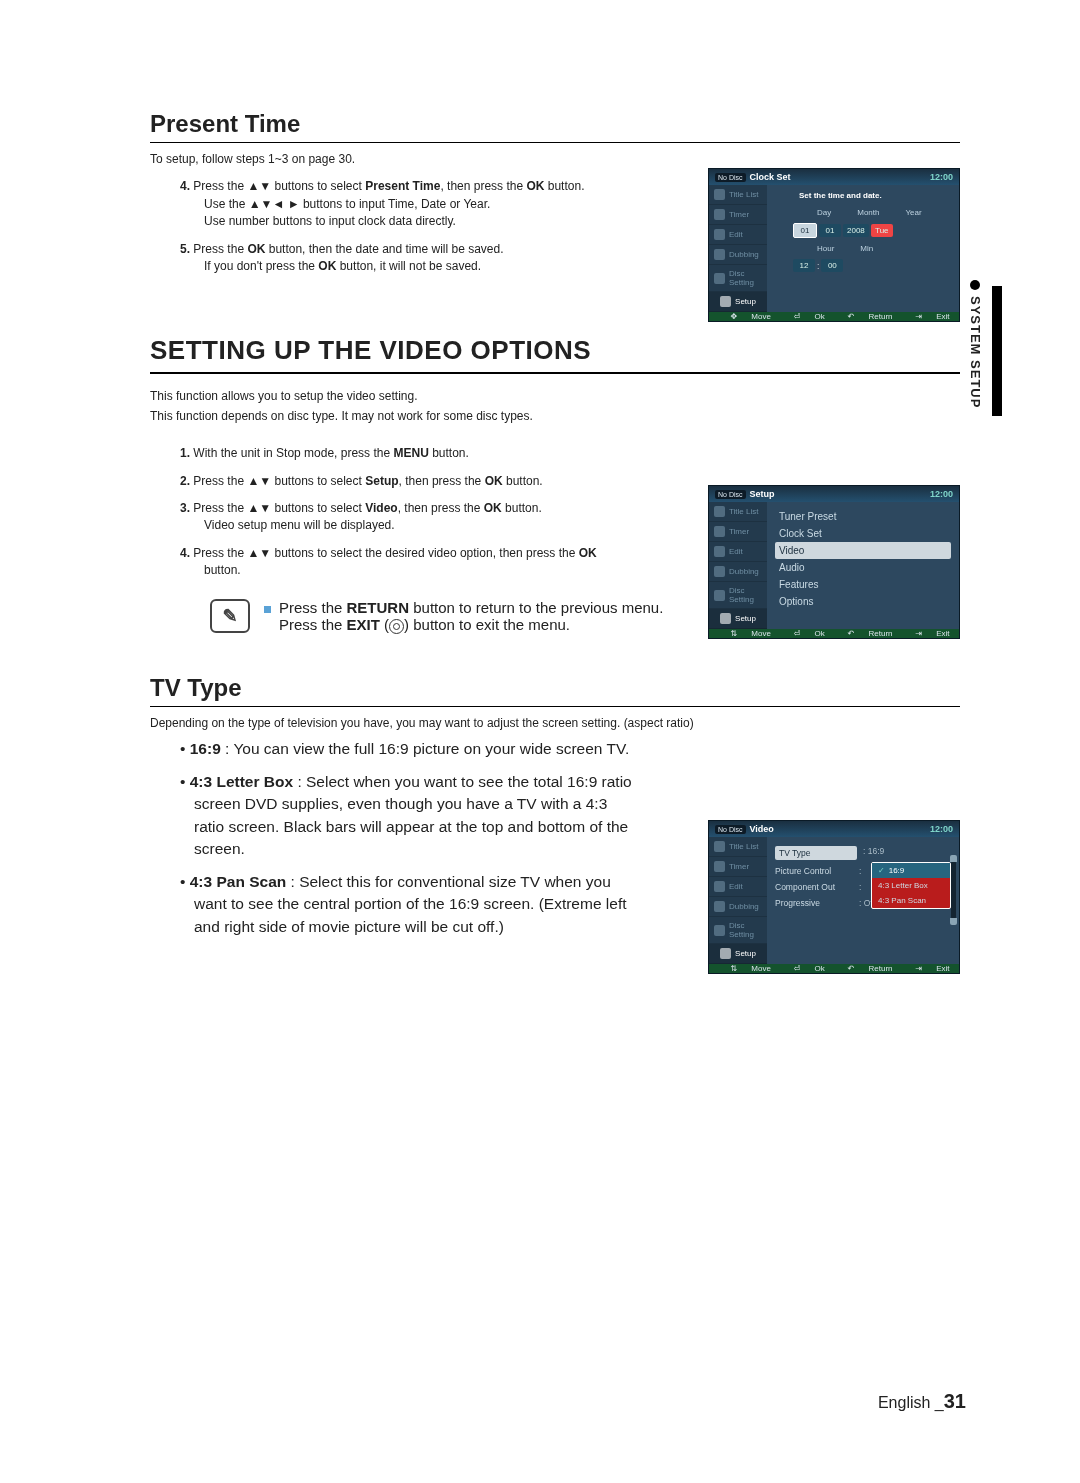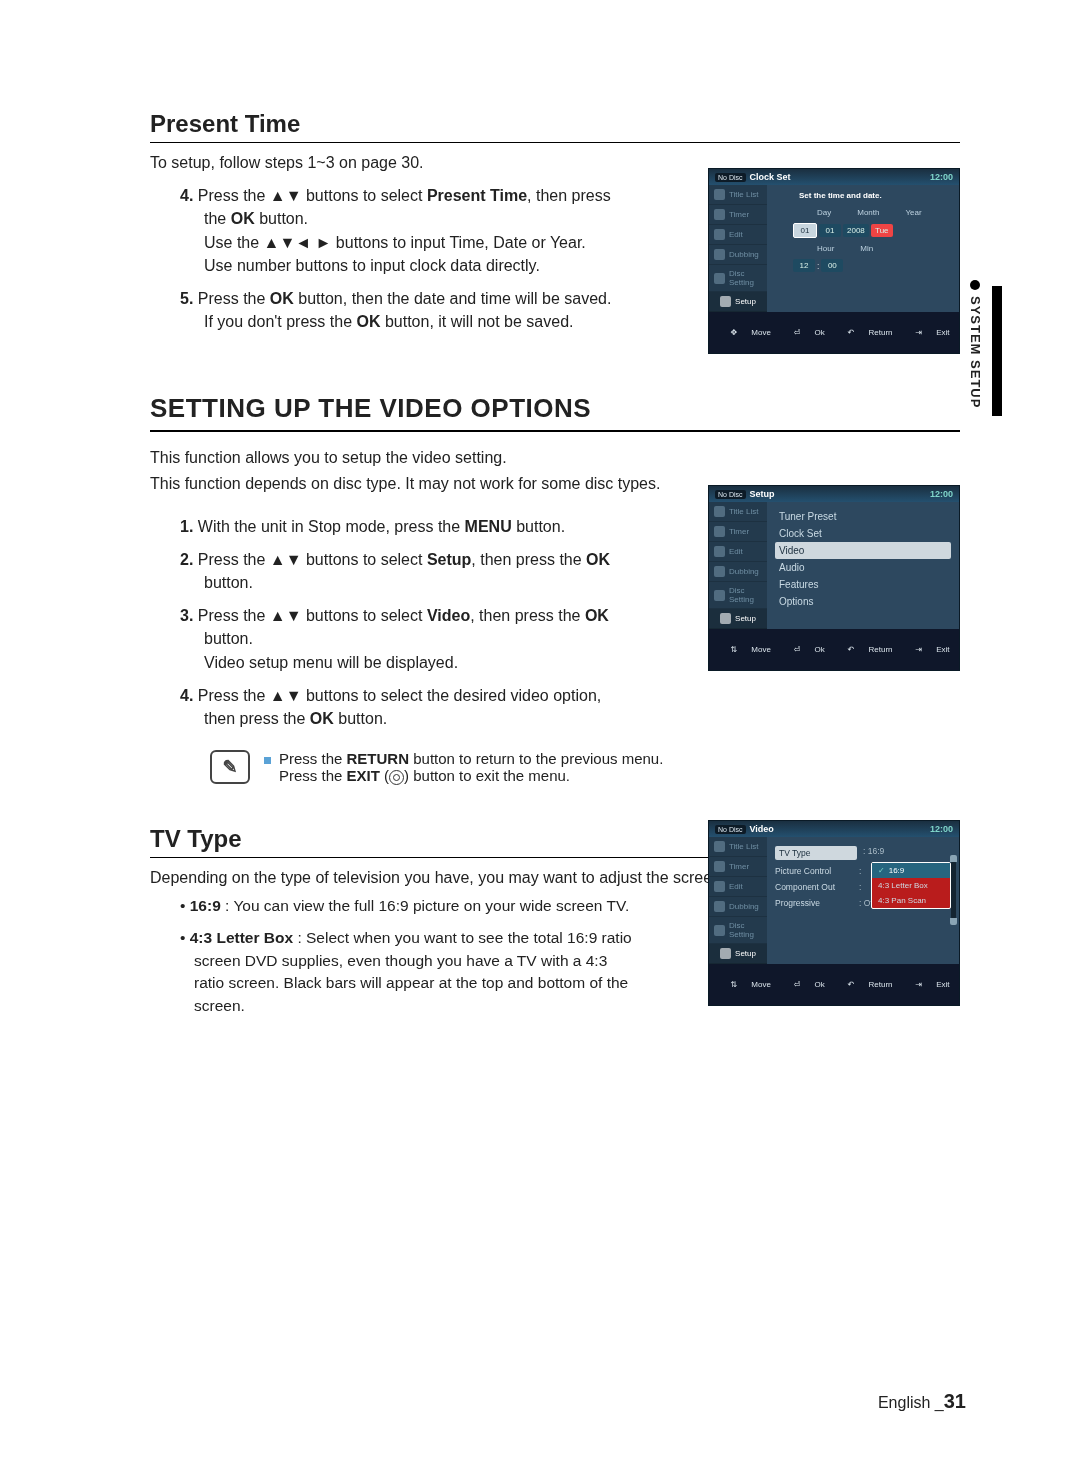--- a/index.html
+++ b/index.html
@@ -52,21 +52,21 @@
     padding-bottom: 4px;
   }
   h1.big-h {
     font-size: 26px;
     font-weight: bold;
     letter-spacing: 0.5px;
     margin: 60px 0 4px 0;
     border-bottom: 2px solid #000;
     padding-bottom: 6px;
   }
-  p, li { font-size: 16px; line-height: 1.45; }
+  p, li { font-size: 12px; line-height: 1.45; }
   .intro { margin: 8px 0 2px 0; }
   .sub { margin: 0 0 20px 0; }
   ol.steps { list-style: none; padding: 0; margin: 10px 0 0 30px; max-width: 440px; }
   ol.steps > li { margin: 0 0 10px 0; text-indent: -24px; padding-left: 24px; }
   .num { font-weight: bold; }
   .b { font-weight: bold; }
   .tri { font-family: inherit; }
   .note-row {
     display: flex; align-items: flex-start; gap: 14px;
     margin: 20px 0 0 60px;
@@ -123,22 +123,22 @@
   }
   .osd .nav .item {
     display: flex; align-items: center; gap: 4px;
     padding: 4px 5px; color: #6f8ea3; font-size: 8px;
     border-bottom: 1px solid rgba(0,0,0,0.15);
   }
   .osd .nav .item.btn { background: #1b2e3d; color: #fff; text-align: center; justify-content: center; }
   .osd .nav .ic { width: 11px; height: 11px; background: #6f8ea3; border-radius: 2px; flex: 0 0 auto; opacity: 0.6; }
   .osd .content { flex: 1; padding: 6px 8px; font-size: 8.5px; }
   .osd .footerbar {
-    background: #0f172a; display: flex; justify-content: space-around;
-    padding: 16px 4px; font-size: 8px; color: #d9e3ea;
+    background: #14532d; display: flex; justify-content: space-around;
+    padding: 0 4px; font-size: 8px; color: #d9e3ea;
   }
   .osd .footerbar span::before {
     content: ""; display: inline-block; width: 9px; height: 7px; margin-right: 3px;
     vertical-align: middle;
   }
   .osd .field {
     display: inline-block; background: #1e4a61; color: #d9f0e8; padding: 2px 4px;
     border-radius: 2px; font-size: 8px; min-width: 14px; text-align: center;
   }
   .osd .field.sel { background: #c8d6df; color: #1b2e3d; border: 1px solid #fff; }
@@ -354,20 +354,21 @@
       <div style="padding-left:15px"><span>Press the </span><span class="b">EXIT</span> (<span class="ring"></span>)<span> button to exit the menu.</span></div>
     </div>
   </div>
 
   <h2 class="section-h" style="margin-top:40px">TV Type</h2>
   <p class="intro">Depending on the type of television you have, you may want to adjust the screen setting. (aspect ratio)</p>
 
   <ul class="bullets col-left">
     <li>• <span class="b">16:9</span><span> : You can view the full 16:9 picture on your wide screen TV.</span></li>
     <li>• <span class="b">4:3 Letter Box</span><span> : Select when you want to see the total 16:9 ratio screen DVD supplies, even though you have a TV with a 4:3 ratio screen. Black bars will appear at the top and bottom of the screen.</span></li>
+    <li>• <span class="b">4:3 Pan Scan</span><span> : Select this for conventional size TV when you want to see the central portion of the 16:9 screen. (Extreme left and right side of movie picture will be cut off.)</span></li>
   </ul>
 
   <div class="osd osd3">
     <div class="hdr">
       <span><span class="nodisc">No Disc</span><span class="title">Video</span></span>
       <span class="time">12:00</span>
     </div>
     <div class="body" style="position:relative">
       <div class="nav">
         <div class="item">

